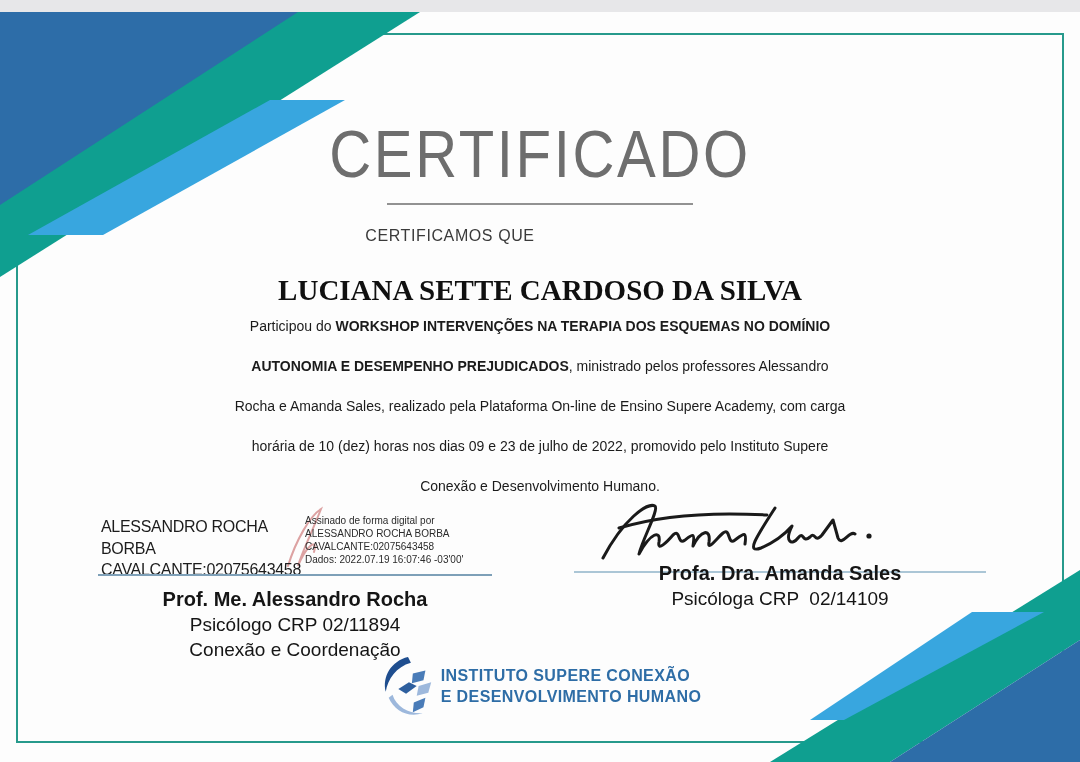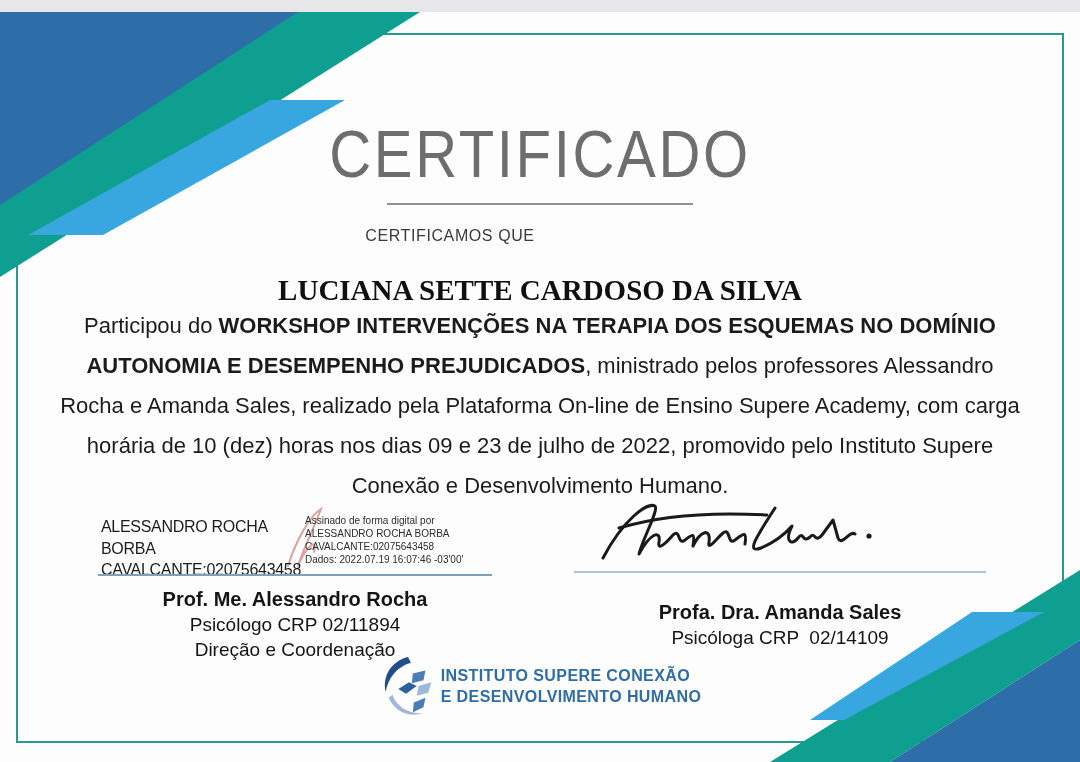--- a/index.html
+++ b/index.html
@@ -9,33 +9,33 @@
   #gray-strip{left:0;top:0;width:1080px;height:12px;background:#e7e7e9;z-index:1;}
   #border-rect{left:16px;top:33px;width:1044px;height:706px;border:2px solid #279a8c;z-index:2;}
   #ribbons{left:0;top:0;width:1080px;height:762px;z-index:3;pointer-events:none;}
   #content{left:0;top:0;width:1080px;height:762px;z-index:4;}
 
   #title{left:0;top:116px;width:1080px;text-align:center;font-size:66px;font-weight:400;
          color:#6e6e6e;letter-spacing:3px;transform:scaleX(0.88);}
   #title-underline{left:50%;top:203px;width:306px;height:2px;background:#929292;transform:translateX(-50%);}
   #subtitle{left:0;top:227px;width:900px;text-align:center;font-size:16px;color:#3a3a3a;letter-spacing:0.6px;}
   #recipient{left:0;top:274px;width:1080px;text-align:center;font-size:29px;font-weight:bold;color:#101010;font-family:Liberation Serif, serif;}
-  #body{left:40px;top:306px;width:1000px;text-align:center;font-size:22px;color:#1b1b1b;}
+  #body{left:40px;top:306px;width:1000px;text-align:center;font-size:14px;color:#1b1b1b;}
   .body-line{line-height:40px;white-space:nowrap;}
   .body-line .b{font-weight:bold;}
 
   #digi-subject{left:101px;top:516px;width:205px;font-size:16px;line-height:21.5px;
                 color:#1c1c1c;letter-spacing:-0.3px;}
   #digi-details{left:305px;top:514px;width:180px;font-size:10px;line-height:13px;color:#2b2b2b;}
   #sig-line-left{left:98px;top:574px;width:394px;height:2px;background:#7ea0b8;}
   #sig-line-right{left:574px;top:571px;width:412px;height:2px;background:#abc6d6;}
   #amanda-sig{left:595px;top:490px;width:290px;height:78px;}
 
   #names-left{left:88px;top:586px;width:414px;text-align:center;color:#151515;}
-  #names-right{left:570px;top:599px;width:420px;text-align:center;color:#151515;}
+  #names-right{left:570px;top:560px;width:420px;text-align:center;color:#151515;}
   .sig-name{font-size:20px;font-weight:bold;line-height:26px;}
   .sig-cred,.sig-role{font-size:19px;line-height:25px;white-space:pre-wrap;}
 
   #logo{left:0;top:654px;width:1080px;display:flex;justify-content:center;align-items:flex-start;gap:4px;}
   #logo-text{margin-top:11px;color:#2e6da6;font-weight:bold;font-size:16px;line-height:21px;letter-spacing:0.4px;}
 </style>
 </head>
 <body>
 
 <div id="page">
@@ -96,21 +96,21 @@
         <circle cx="274" cy="46" r="2.6" fill="#1a1a1a" stroke="none"></circle>
       </g>
     </svg>
 
     <div id="sig-line-left" class="abs"></div>
     <div id="sig-line-right" class="abs"></div>
 
     <div id="names-left" class="abs">
       <div class="sig-name">Prof. Me. Alessandro Rocha</div>
       <div class="sig-cred">Psicólogo CRP 02/11894</div>
-      <div class="sig-role">Direção e Coordenação</div>
+      <div class="sig-role">Conexão e Coordenação</div>
     </div>
 
     <div id="names-right" class="abs">
       <div class="sig-name">Profa. Dra. Amanda Sales</div>
       <div class="sig-cred">Psicóloga CRP  02/14109</div>
     </div>
 
     <div id="logo" class="abs">
       <svg width="58" height="66" viewBox="0 0 60 68">
         <path d="M30,3 C13,7 3,23 7,39 C9,26 18,13 33,9 Z" fill="#1f4e8f"></path>

